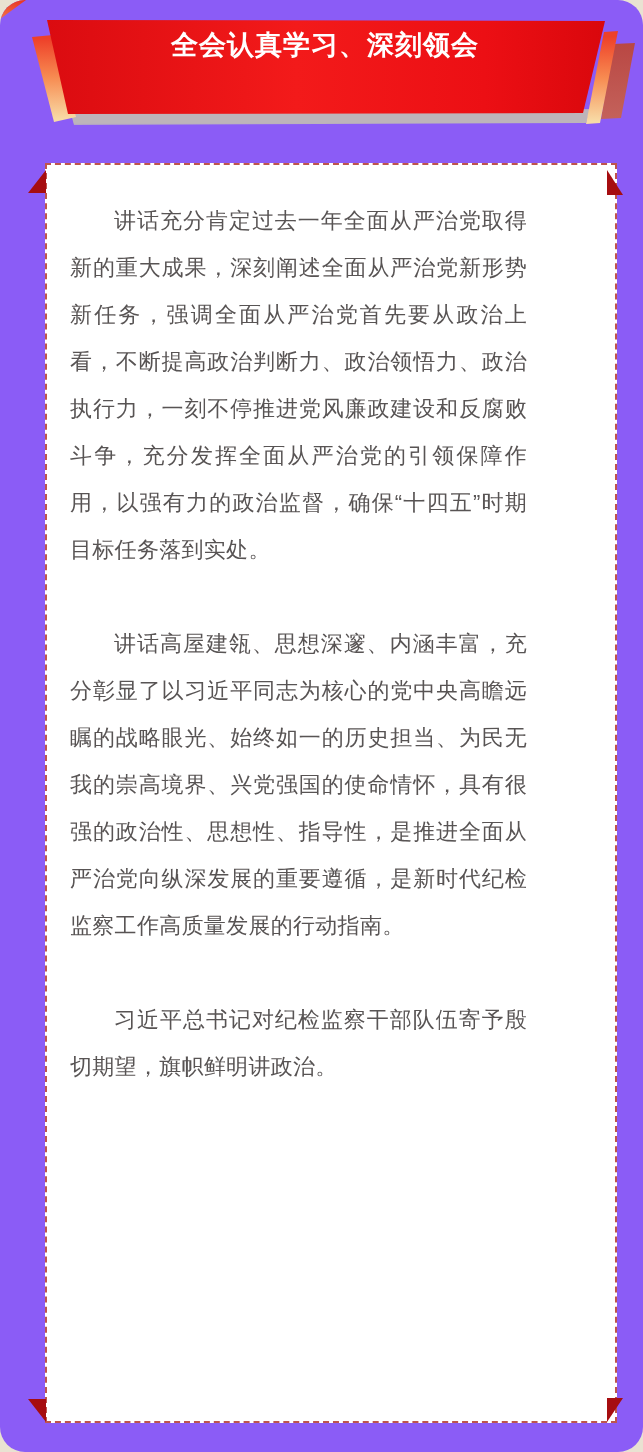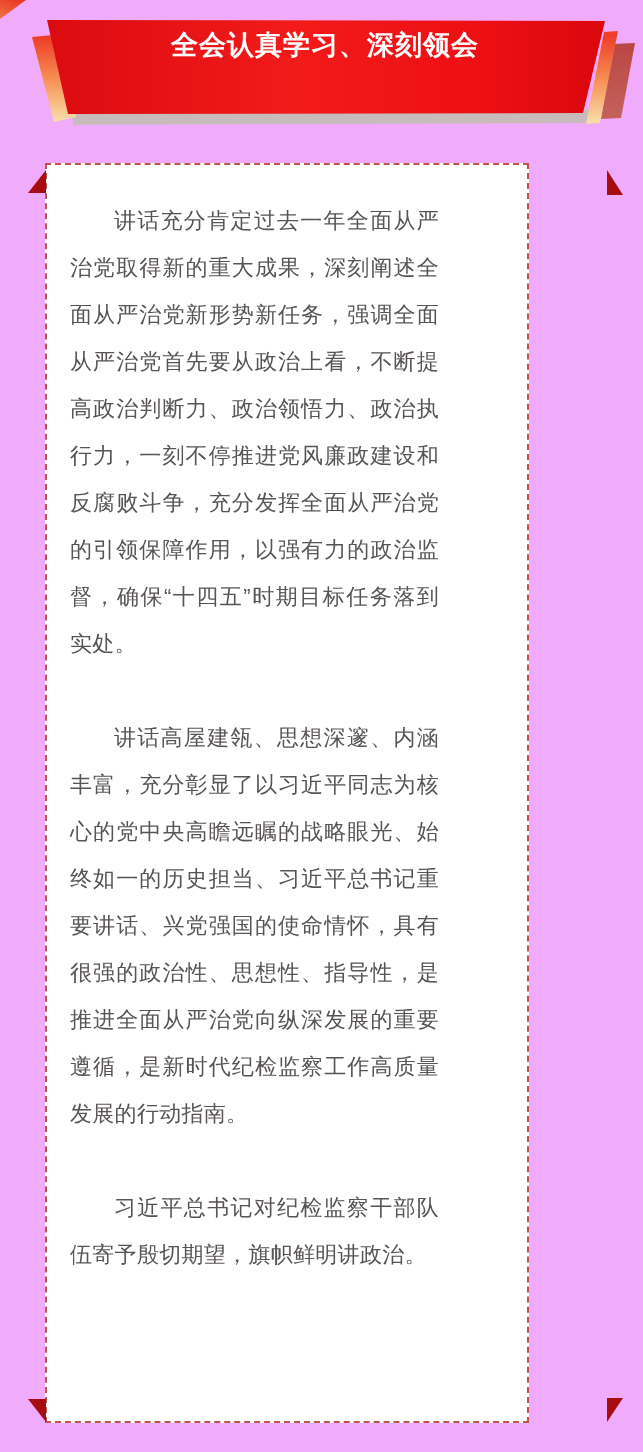--- a/index.html
+++ b/index.html
@@ -1,19 +1,19 @@
 <!DOCTYPE html>
 <html><head>
 <meta charset="utf-8">
 <style>
   html,body { margin:0; padding:0; }
   body { background:#e9e2d2; font-family:"Liberation Sans", sans-serif; }
   .stage {
     position:relative; width:643px; height:1452px;
-    background:#f0abfc; overflow:hidden; margin:0 auto;
+    background:#8b5cf6; overflow:hidden; margin:0 auto;border-radius:25px;
   }
 
   
   .corner-wedge {
     position:absolute; left:0; top:0; width:27px; height:20px;
     clip-path:polygon(0 0, 26px 0, 0 19px);
     background:linear-gradient(200deg,#e73120,#f27749);
   }
   .fold-left {
     position:absolute; left:31px; top:35px; width:46px; height:88px;
@@ -41,21 +41,21 @@
     background:linear-gradient(90deg,#da0b10 0%,#f31a1a 45%,#ec0f14 78%,#d9070c 100%);
   }
   .banner-title {
     position:absolute; left:30px; right:30px; top:15px;
     text-align:center; color:#ffffff; font-weight:700;
     font-size:27px; line-height:37px; letter-spacing:1px;
   }
 
   
   .card {
-    position:absolute; left:45px; top:163px; width:484px; height:1260px;
+    position:absolute; left:45px; top:163px; width:572px; height:1260px;
     box-sizing:border-box; background:#ffffff;
     border:2px dashed #bf544d;
     padding:32px 88px 0 23px;
   }
   .para {
     margin:0 0 47px 0;
     font-size:22px; line-height:47px; color:#585454;
     text-align:justify; text-indent:2em;
     letter-spacing:0.3px;
   }
@@ -84,21 +84,21 @@
     <div class="fold-right-a"></div>
     <div class="banner-main">
       <div class="banner-title">
         <div>全会认真学习、深刻领会</div>
       </div>
     </div>
   </div>
 
   <div class="card">
     <p class="para">讲话充分肯定过去一年全面从严治党取得新的重大成果，深刻阐述全面从严治党新形势新任务，强调全面从严治党首先要从政治上看，不断提高政治判断力、政治领悟力、政治执行力，一刻不停推进党风廉政建设和反腐败斗争，充分发挥全面从严治党的引领保障作用，以强有力的政治监督，确保“十四五”时期目标任务落到实处。</p>
-    <p class="para">讲话高屋建瓴、思想深邃、内涵丰富，充分彰显了以习近平同志为核心的党中央高瞻远瞩的战略眼光、始终如一的历史担当、习近平总书记重要讲话、兴党强国的使命情怀，具有很强的政治性、思想性、指导性，是推进全面从严治党向纵深发展的重要遵循，是新时代纪检监察工作高质量发展的行动指南。</p>
+    <p class="para">讲话高屋建瓴、思想深邃、内涵丰富，充分彰显了以习近平同志为核心的党中央高瞻远瞩的战略眼光、始终如一的历史担当、为民无我的崇高境界、兴党强国的使命情怀，具有很强的政治性、思想性、指导性，是推进全面从严治党向纵深发展的重要遵循，是新时代纪检监察工作高质量发展的行动指南。</p>
     <p class="para">习近平总书记对纪检监察干部队伍寄予殷切期望，旗帜鲜明讲政治。</p>
   </div>
 
   <div class="tri tri-tl"></div>
   <div class="tri tri-tr"></div>
   <div class="tri tri-bl"></div>
   <div class="tri tri-br"></div>
 
 </div>
 

